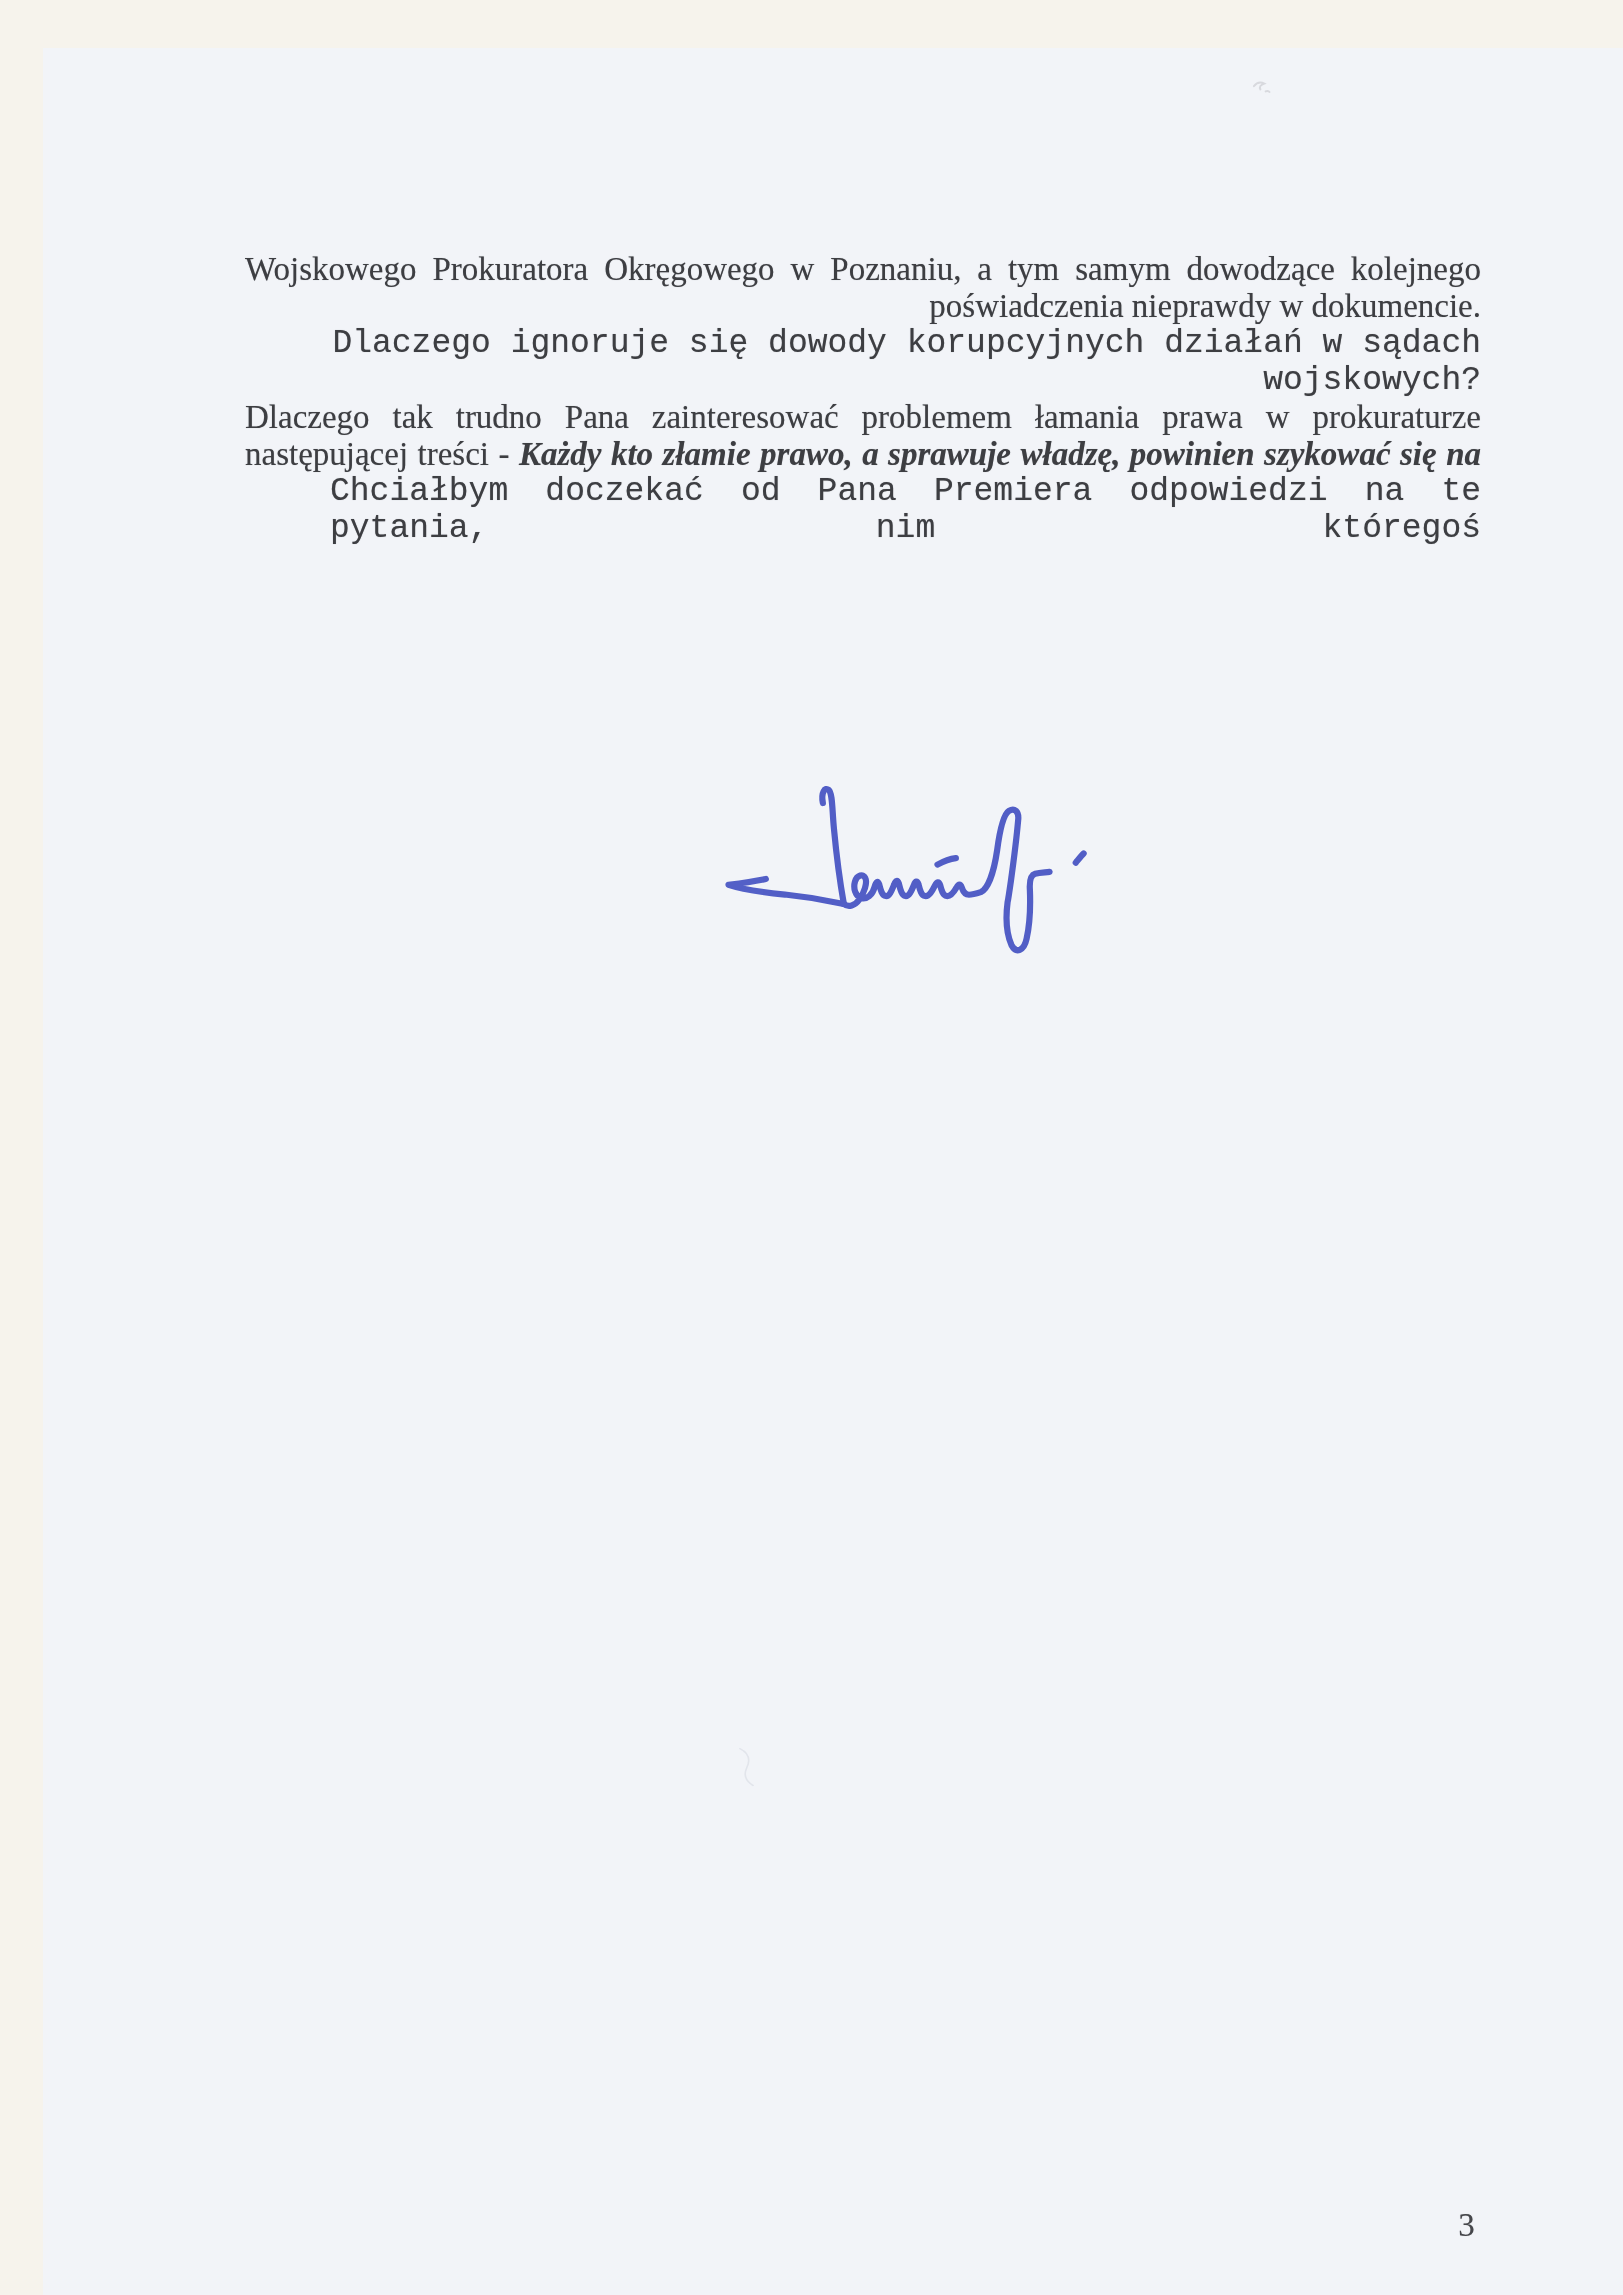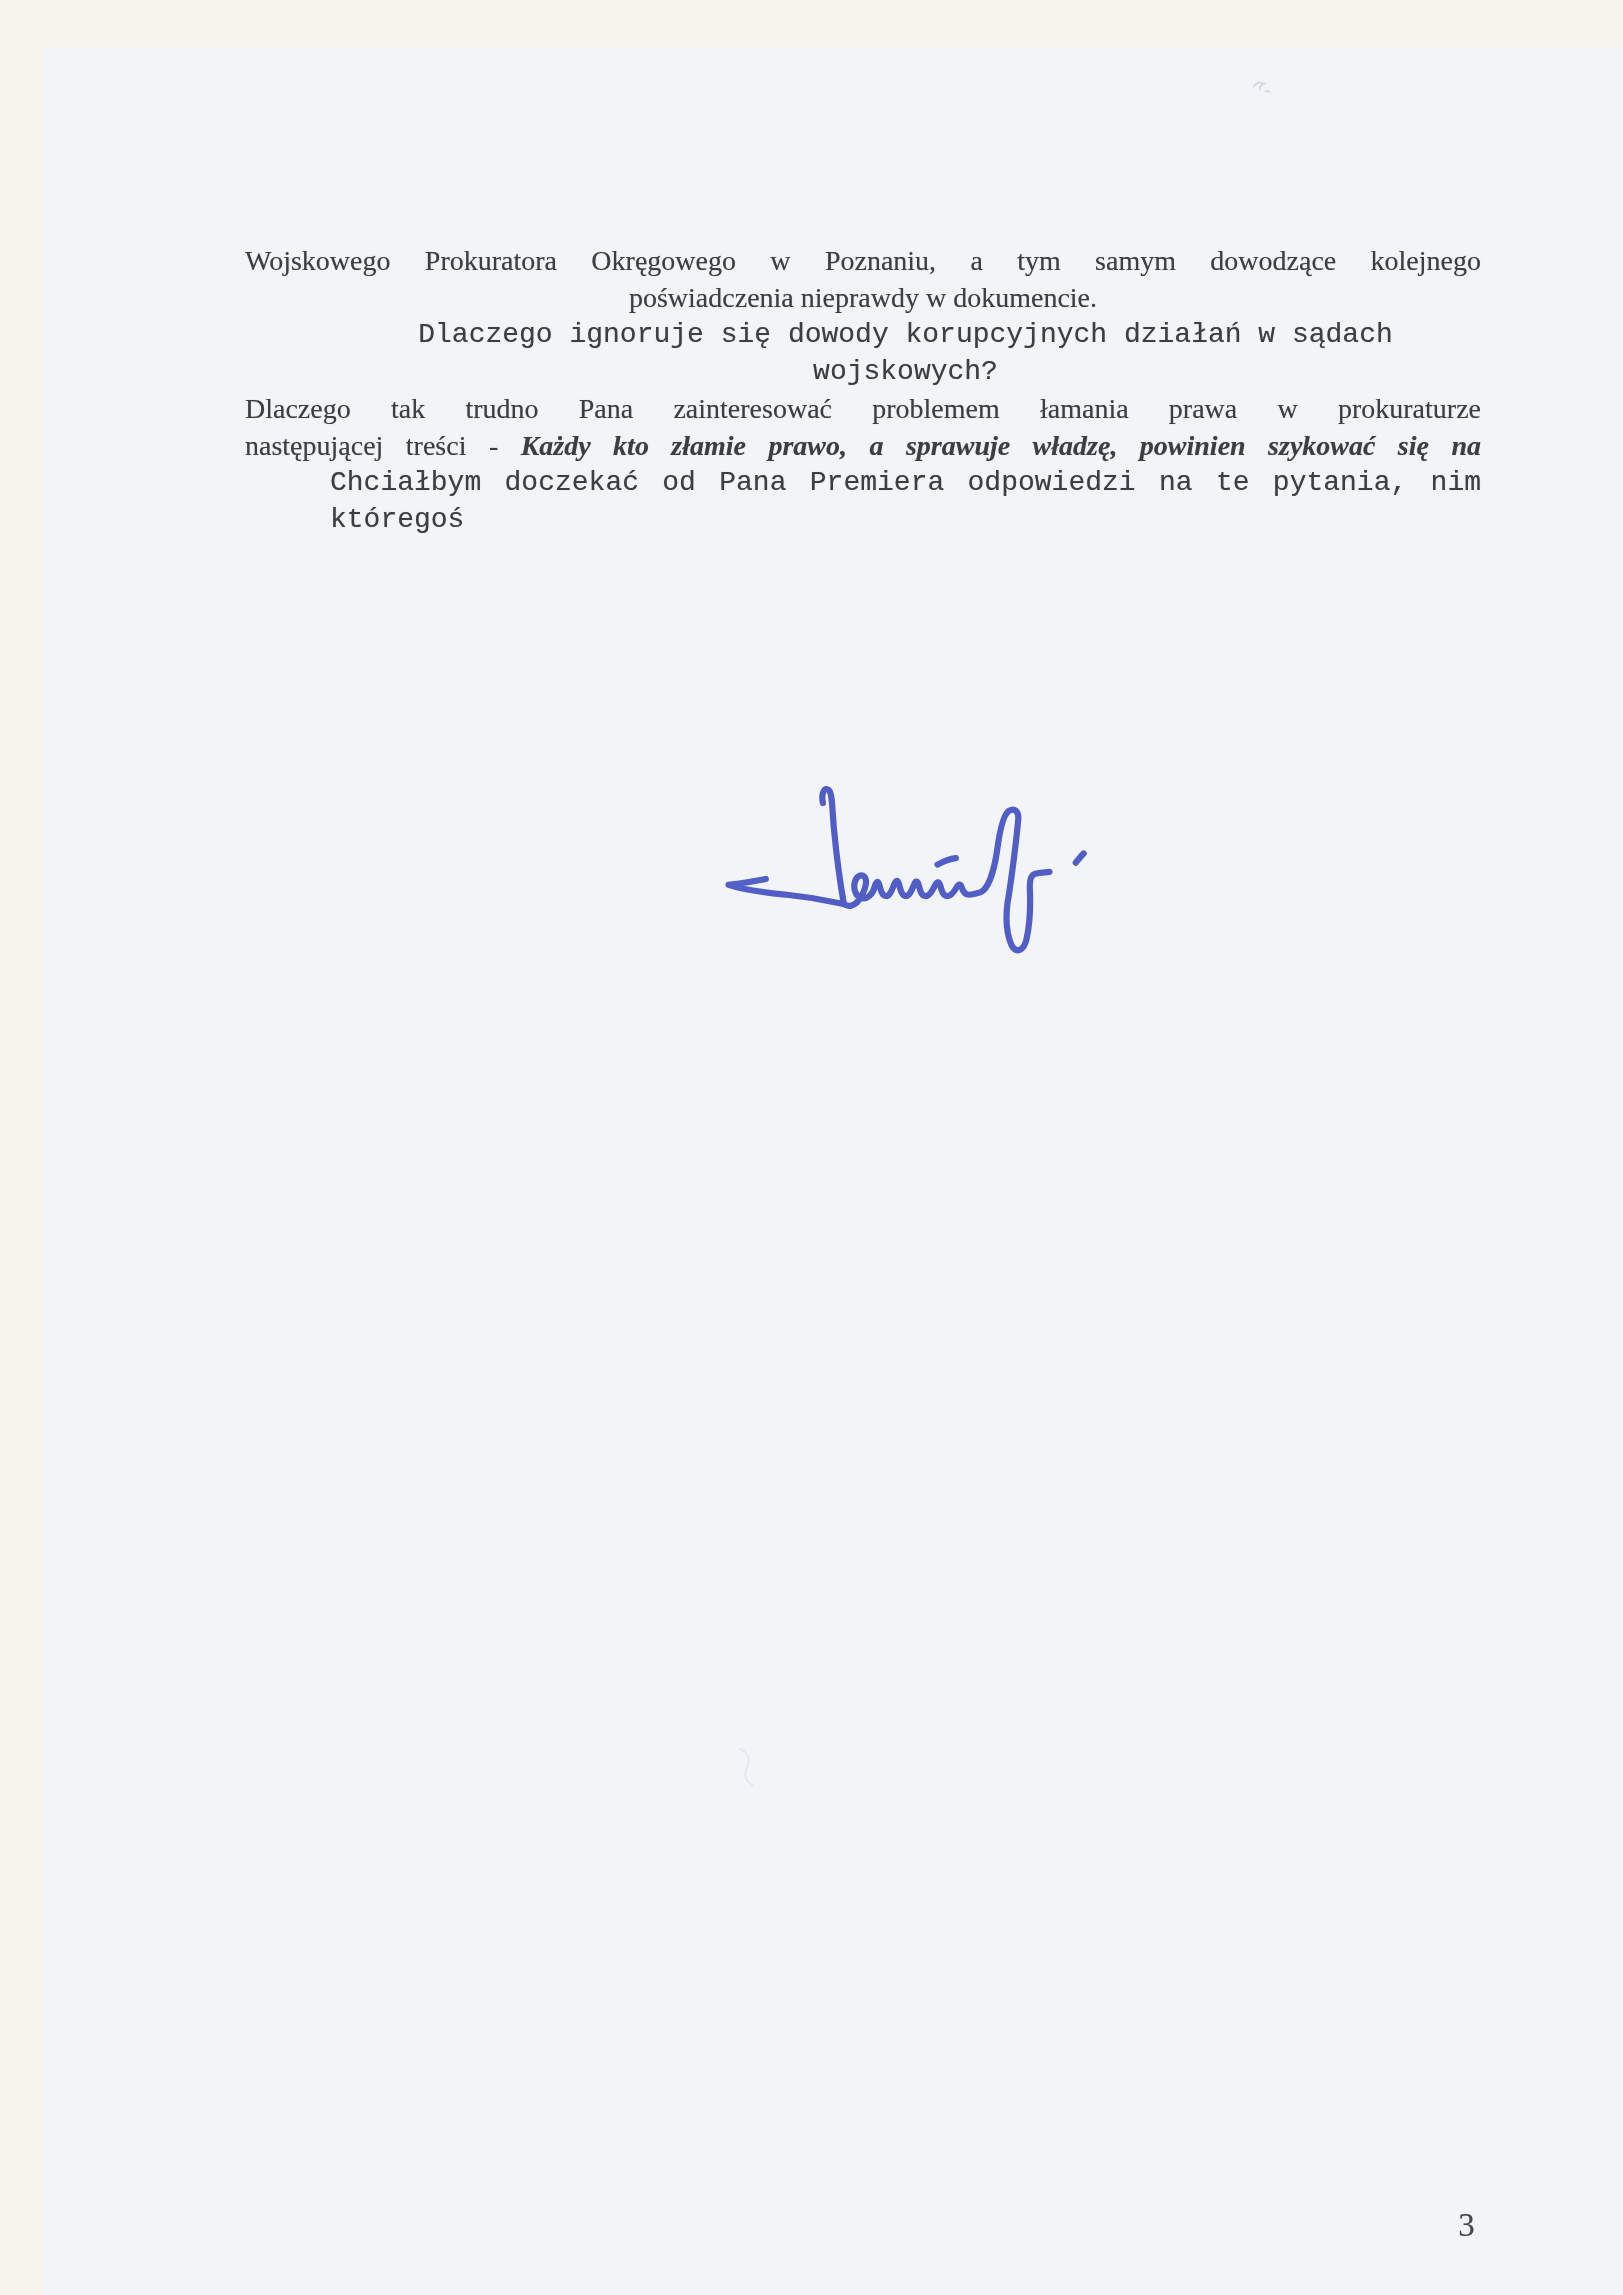--- a/index.html
+++ b/index.html
@@ -11,28 +11,28 @@
     font-family: "Liberation Serif", serif;
   }
   .paper {
     position: absolute;
     left: 43px; top: 48px;
     width: 1580px; height: 2247px;
     background: #f2f4f8;
   }
   .body-text {
     position: absolute;
-    left: 245px; top: 242px;
+    left: 245px; top: 251px;
     width: 1236px;
-    font-size: 28px;
+    font-size: 33px;
     line-height: 37px;
     color: #3d3e42;
     text-shadow: 0 0 0.8px rgba(58,59,66,0.45);
   }
-  .line { text-align: center; }
+  .line { text-align: right; }
   .line.justify { text-align: justify; text-align-last: justify; }
   .line.indent { padding-left: 85px; font-family: Liberation Mono, monospace; }
   .emph { font-weight: bold; font-style: italic; }
   .signature-wrap {
     position: absolute;
     left: 720px; top: 782px;
     width: 380px; height: 177px;
   }
   .signature-caption {
     position: absolute;

